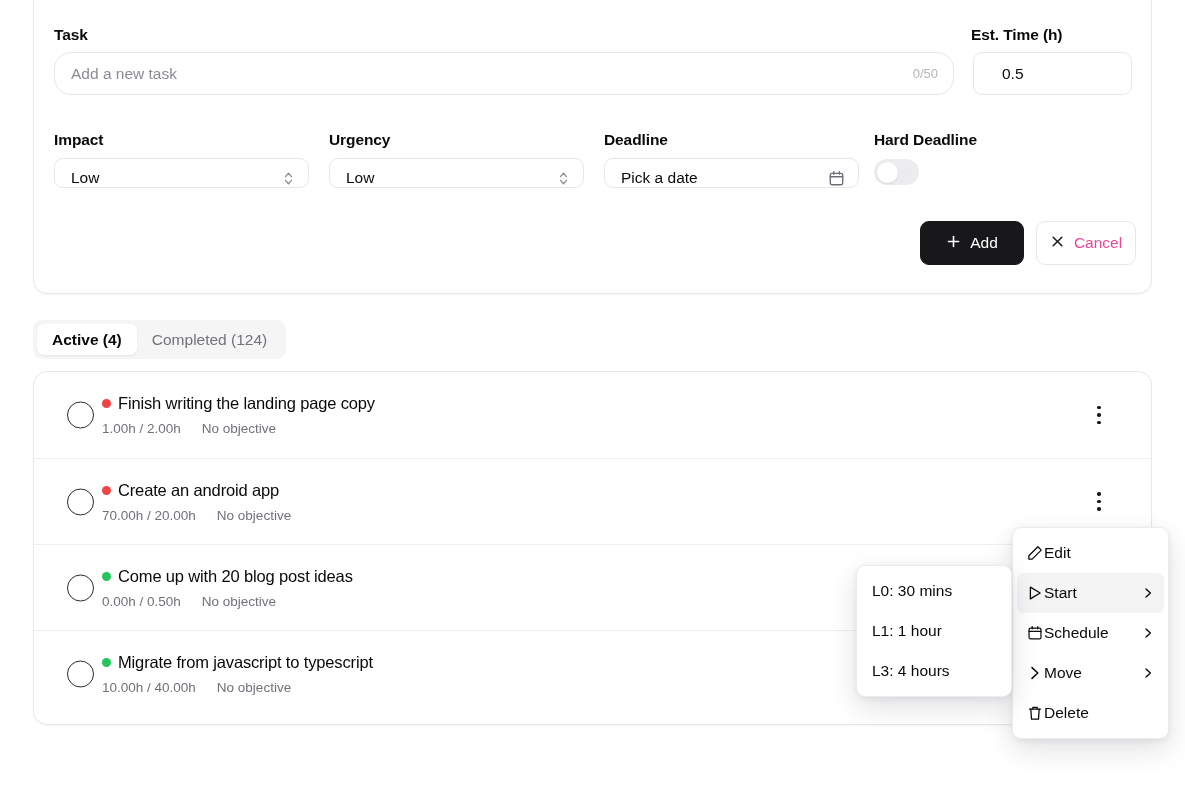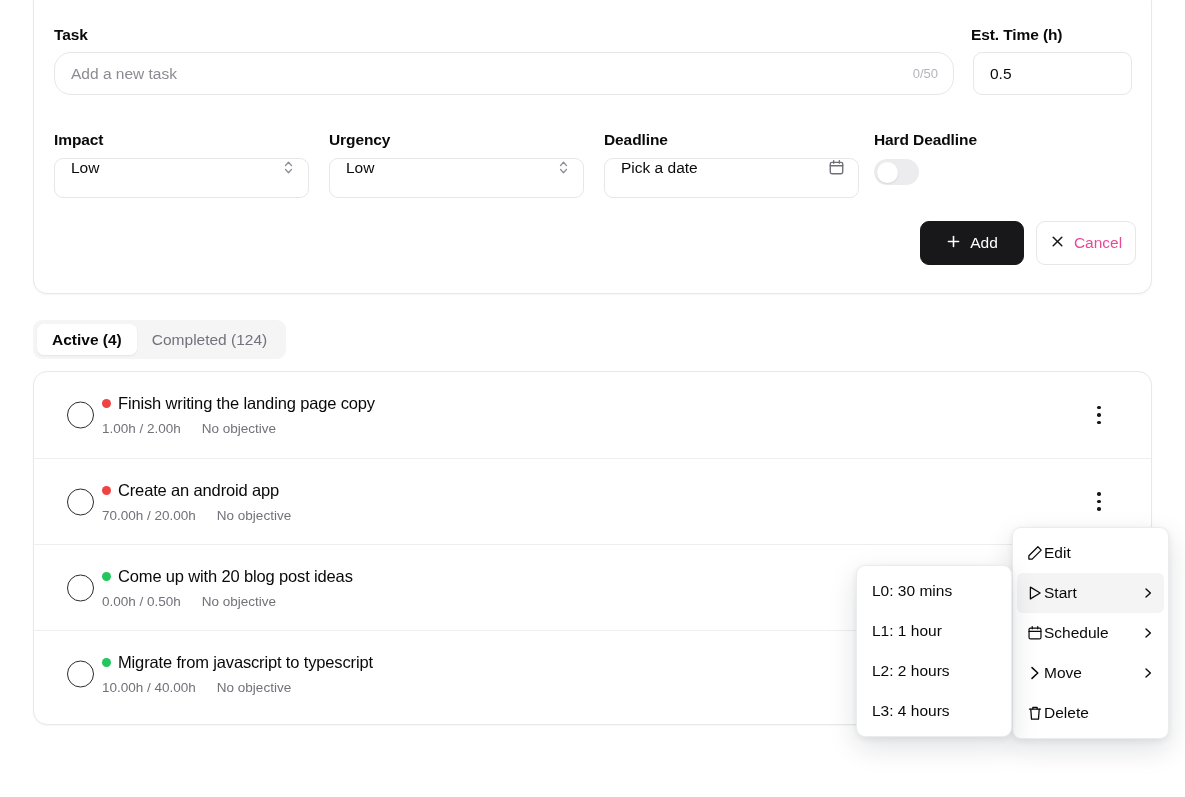--- a/index.html
+++ b/index.html
@@ -50,33 +50,33 @@
     color: #b4b4bb;
   }
   .input-est {
     position: absolute; left: 919px; top: 26px;
     width: 159px; height: 43px;
     border: 1px solid #e7e7ea;
     border-radius: 9px;
     background: #fff;
     display: flex; align-items: center;
   }
-  .input-est .val { margin-left: 16px; font-size: 15.5px; color: #0a0a0a; }
+  .input-est .val { margin-left: 28px; font-size: 15.5px; color: #0a0a0a; }
 
   
   .row-two { position: absolute; left: 20px; top: 142px; width: 1078px; }
   .col { position: absolute; }
   .col .field-label { position: absolute; left: 0; top: 0; white-space: nowrap; }
   .ctl {
     position: absolute; top: 27px; left: 0;
-    height: 40px;
+    height: 30px;
     border: 1px solid #e7e7ea;
     border-radius: 9px;
     background: #fff;
-    display: flex; align-items: flex-start;
+    display: flex; align-items: flex-end;
   }
   .ctl .txt { margin-left: 16px; font-size: 15.5px; color: #0a0a0a; }
   .ctl .ico { margin-left: auto; margin-right: 13px; display: flex; align-items: center; }
 
   .col-impact   { left: 0px;   width: 255px; }
   .col-impact .ctl { width: 255px; }
   .col-urgency  { left: 275px; width: 255px; }
   .col-urgency .ctl { width: 255px; }
   .col-deadline { left: 550px; width: 255px; }
   .col-deadline .ctl { width: 255px; }
@@ -481,17 +481,16 @@
           <path d="M4 4.3 L4.8 15 H12.2 L13 4.3"></path>
         </svg>
       </span>
       <span class="mi-label">Delete</span>
     </div>
   </div>
 
   <div class="submenu">
     <div class="submenu-item">L0: 30 mins</div>
     <div class="submenu-item">L1: 1 hour</div>
-    <div class="submenu-item">L2: 2 hours</div>
     <div class="submenu-item">L3: 4 hours</div>
   </div>
 
 </div>
 
 </body></html>

